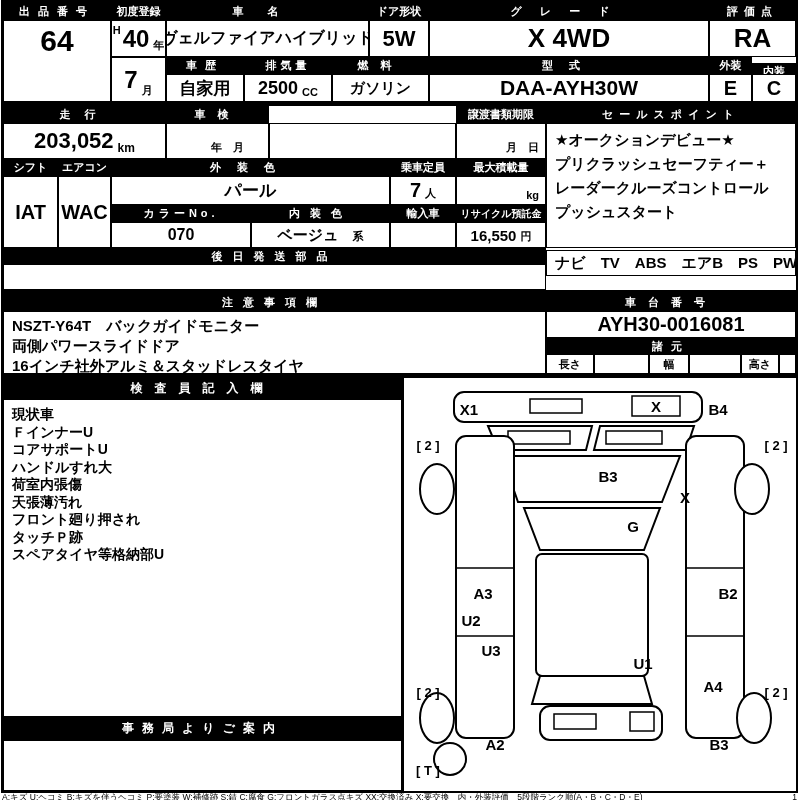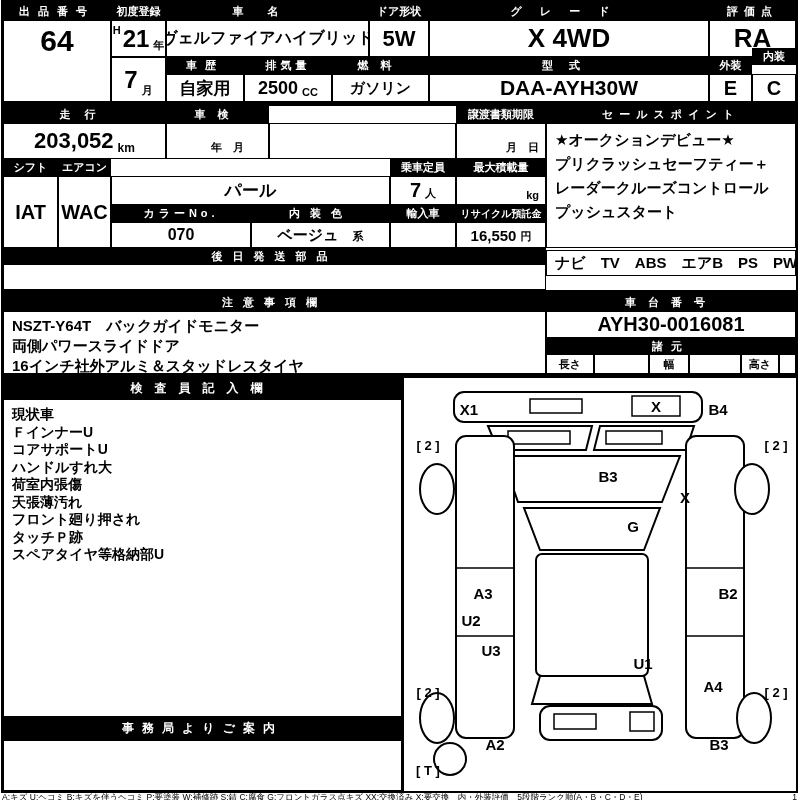--- a/index.html
+++ b/index.html
@@ -45,39 +45,39 @@
     <div class="cell hdr" style="left:108px;top:0;width:55px;height:18px;">初度登録</div>
     <div class="cell hdr ls24" style="left:163px;top:0;width:203px;height:18px;">車名</div>
     <div class="cell hdr" style="left:366px;top:0;width:60px;height:18px;">ドア形状</div>
     <div class="cell hdr ls18" style="left:426px;top:0;width:280px;height:18px;">グレード</div>
     <div class="cell hdr ls6" style="left:706px;top:0;width:87px;height:18px;">評価点</div>
 
     <div class="cell val f30 top-align" style="left:0;top:18px;width:108px;height:82px;">64</div>
 
     <div class="cell val" style="left:108px;top:18px;width:55px;height:37px;">
       <span class="sup">H</span>
-        <span class="f24">21</span>
+        <span class="f24">40</span>
         <span class="unit">年</span>
     </div>
     <div class="cell val" style="left:108px;top:55px;width:55px;height:45px;">
       <span class="f24">7</span>
         <span class="unit">月</span>
     </div>
 
     <div class="cell val f16" style="left:163px;top:18px;width:203px;height:37px;">ヴェルファイアハイブリッド</div>
     <div class="cell val f22" style="left:366px;top:18px;width:60px;height:37px;">5W</div>
     <div class="cell val f26" style="left:426px;top:18px;width:280px;height:37px;">X 4WD</div>
     <div class="cell val f26" style="left:706px;top:18px;width:87px;height:37px;">RA</div>
 
     <div class="cell hdr ls8" style="left:163px;top:55px;width:78px;height:17px;">車歴</div>
     <div class="cell hdr ls4" style="left:241px;top:55px;width:88px;height:17px;">排気量</div>
     <div class="cell hdr ls12" style="left:329px;top:55px;width:97px;height:17px;">燃料</div>
     <div class="cell hdr ls16" style="left:426px;top:55px;width:280px;height:17px;">型式</div>
     <div class="cell hdr" style="left:706px;top:55px;width:43px;height:17px;">外装</div>
-    <div class="cell hdr" style="left:749px;top:46px;width:44px;height:17px;">内装</div>
+    <div class="cell hdr" style="left:749px;top:61px;width:44px;height:17px;">内装</div>
 
     <div class="cell val f17" style="left:163px;top:72px;width:78px;height:28px;">自家用</div>
     <div class="cell val" style="left:241px;top:72px;width:88px;height:28px;">
       <span class="f18">2500</span>
         <span class="unit">CC</span>
     </div>
     <div class="cell val f15" style="left:329px;top:72px;width:97px;height:28px;">ガソリン</div>
     <div class="cell val f21" style="left:426px;top:72px;width:280px;height:28px;">DAA-AYH30W</div>
     <div class="cell val f20" style="left:706px;top:72px;width:43px;height:28px;">E</div>
     <div class="cell val f20" style="left:749px;top:72px;width:44px;height:28px;">C</div>
@@ -99,20 +99,21 @@
 
     <div class="cell lines sales-lines" style="left:543px;top:17px;width:250px;height:125px;">
       <div>★オークションデビュー★</div>
       <div>プリクラッシュセーフティー＋</div>
       <div>レーダークルーズコントロール</div>
       <div>プッシュスタート</div>
     </div>
 
     <div class="cell hdr" style="left:0;top:53px;width:55px;height:17px;">シフト</div>
     <div class="cell hdr" style="left:55px;top:53px;width:53px;height:17px;">エアコン</div>
+    <div class="cell hdr ls16" style="left:108px;top:53px;width:279px;height:17px;">外装色</div>
     <div class="cell hdr" style="left:387px;top:53px;width:66px;height:17px;">乗車定員</div>
     <div class="cell hdr" style="left:453px;top:53px;width:90px;height:17px;">最大積載量</div>
 
     <div class="cell val f20" style="left:0;top:70px;width:55px;height:72px;">IAT</div>
     <div class="cell val f20" style="left:55px;top:70px;width:53px;height:72px;">WAC</div>
     <div class="cell val f17" style="left:108px;top:70px;width:279px;height:29px;">パール</div>
     <div class="cell val" style="left:387px;top:70px;width:66px;height:29px;">
       <span class="f20">7</span>
         <span class="unit">人</span>
     </div>

